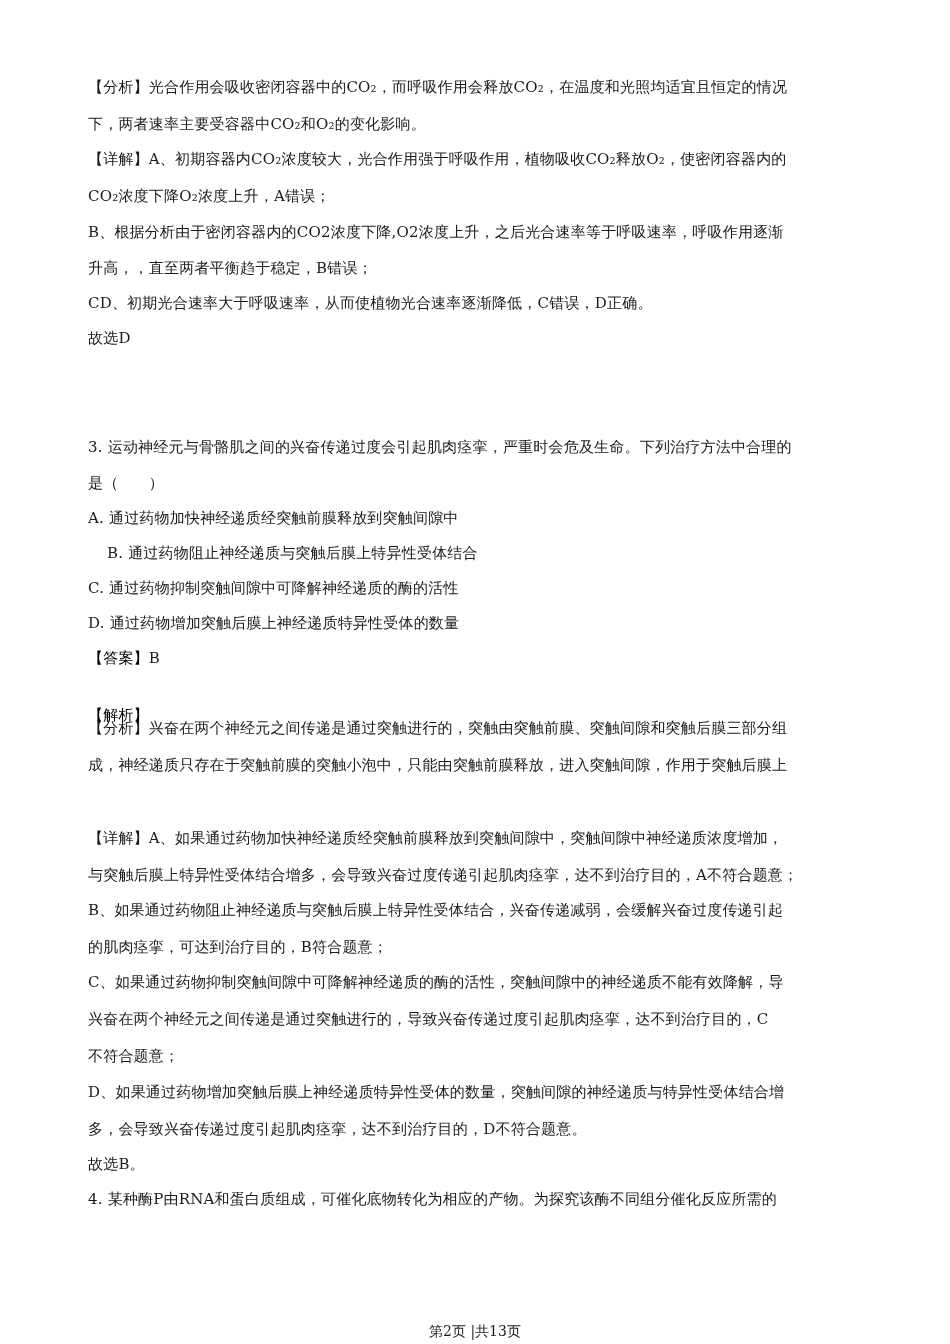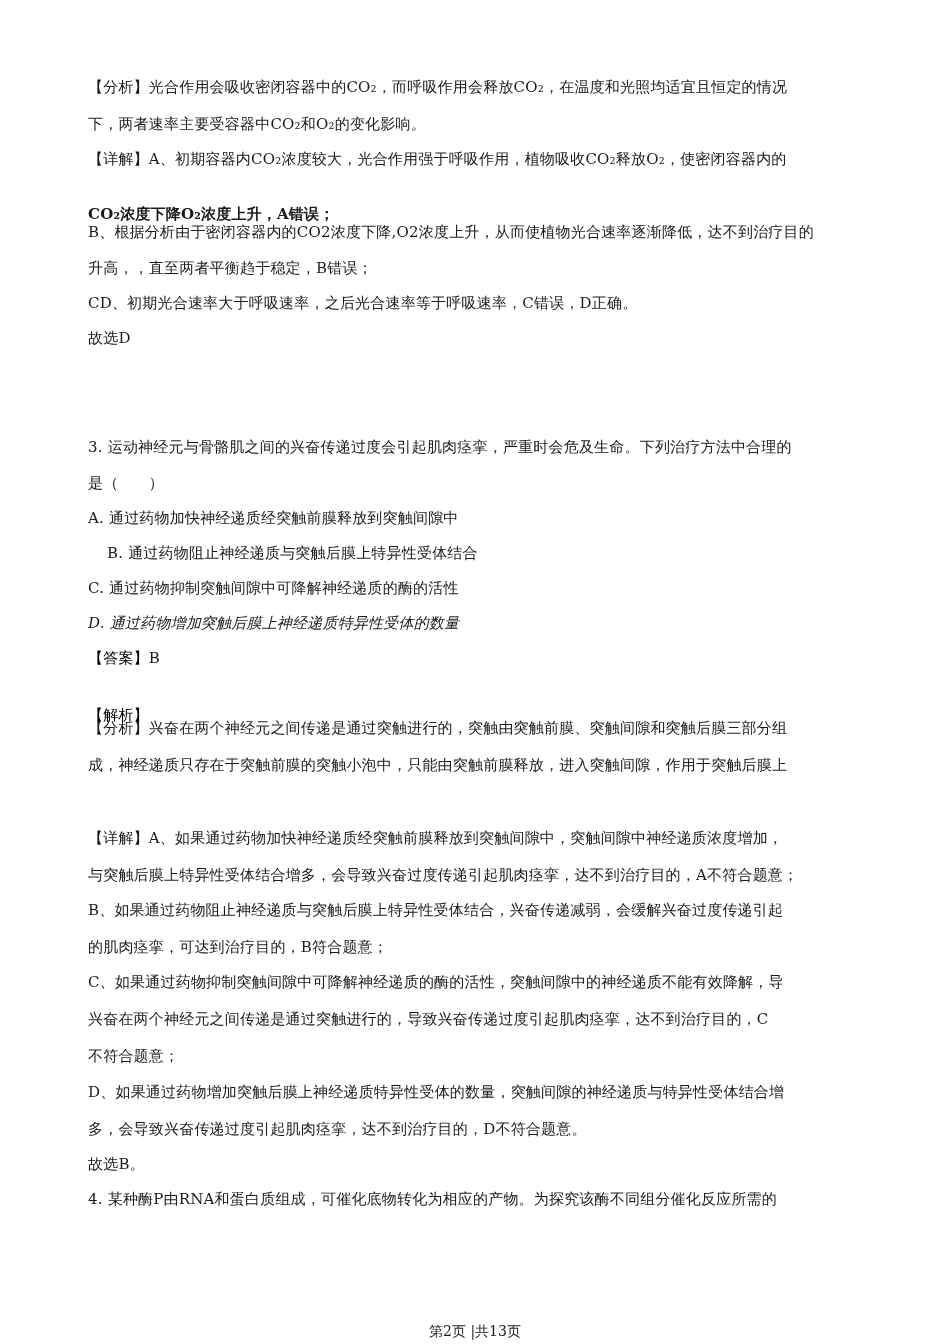--- a/index.html
+++ b/index.html
@@ -12,33 +12,33 @@
 </style>
 </head>
 <body>
 
 <div class="page">
 
   <div class="line" style="top:77px;"><span>【分析】</span><span>光合作用会吸收密闭容器中的CO₂，而呼吸作用会释放CO₂，在温度和光照均适宜且恒定的情况</span></div>
   <div class="line" style="top:114px;">下，两者速率主要受容器中CO₂和O₂的变化影响。</div>
 
   <div class="line" style="top:149px;"><span>【详解】</span><span>A、初期容器内CO₂浓度较大，光合作用强于呼吸作用，植物吸收CO₂释放O₂，使密闭容器内的</span></div>
-  <div class="line" style="top:204px;font-weight:bold;">CO₂浓度下降O₂浓度上升，A错误；</div>
-  <div class="line" style="top:222px;">B、根据分析由于密闭容器内的CO2浓度下降,O2浓度上升，从而使植物光合速率逐渐降低，达不到治疗目的</div>
+  <div class="line" style="top:186px;">CO₂浓度下降O₂浓度上升，A错误；</div>
+  <div class="line" style="top:222px;">B、根据分析由于密闭容器内的CO2浓度下降,O2浓度上升，之后光合速率等于呼吸速率，呼吸作用逐渐</div>
   <div class="line" style="top:258px;">升高，，直至两者平衡趋于稳定，B错误；</div>
-  <div class="line" style="top:293px;">CD、初期光合速率大于呼吸速率，之后光合速率等于呼吸速率，C错误，D正确。</div>
+  <div class="line" style="top:293px;">CD、初期光合速率大于呼吸速率，从而使植物光合速率逐渐降低，C错误，D正确。</div>
   <div class="line" style="top:328px;">故选D</div>
 
   <div class="line" style="top:437px;">3. 运动神经元与骨骼肌之间的兴奋传递过度会引起肌肉痉挛，严重时会危及生命。下列治疗方法中合理的</div>
   <div class="line" style="top:473px;">是（　　）</div>
 
   <div class="line" style="top:508px;">A. 通过药物加快神经递质经突触前膜释放到突触间隙中</div>
   <div class="line" style="top:543px;margin-left:19px;">B. 通过药物阻止神经递质与突触后膜上特异性受体结合</div>
   <div class="line" style="top:578px;">C. 通过药物抑制突触间隙中可降解神经递质的酶的活性</div>
-  <div class="line" style="top:613px;font-style:italic;">D. 通过药物增加突触后膜上神经递质特异性受体的数量</div>
+  <div class="line" style="top:613px;">D. 通过药物增加突触后膜上神经递质特异性受体的数量</div>
 
   <div class="line" style="top:648px;"><span class="blue">【答案】</span><span>B</span></div>
   <div class="line blue" style="top:707px;font-family:Liberation Mono, monospace;">【解析】</div>
 
   <div class="line" style="top:718px;"><span>【分析】</span><span>兴奋在两个神经元之间传递是通过突触进行的，突触由突触前膜、突触间隙和突触后膜三部分组</span></div>
   <div class="line" style="top:755px;">成，神经递质只存在于突触前膜的突触小泡中，只能由突触前膜释放，进入突触间隙，作用于突触后膜上</div>
 
   <div class="line" style="top:828px;"><span>【详解】</span><span>A、如果通过药物加快神经递质经突触前膜释放到突触间隙中，突触间隙中神经递质浓度增加，</span></div>
   <div class="line" style="top:865px;">与突触后膜上特异性受体结合增多，会导致兴奋过度传递引起肌肉痉挛，达不到治疗目的，A不符合题意；</div>
   <div class="line" style="top:900px;">B、如果通过药物阻止神经递质与突触后膜上特异性受体结合，兴奋传递减弱，会缓解兴奋过度传递引起</div>

